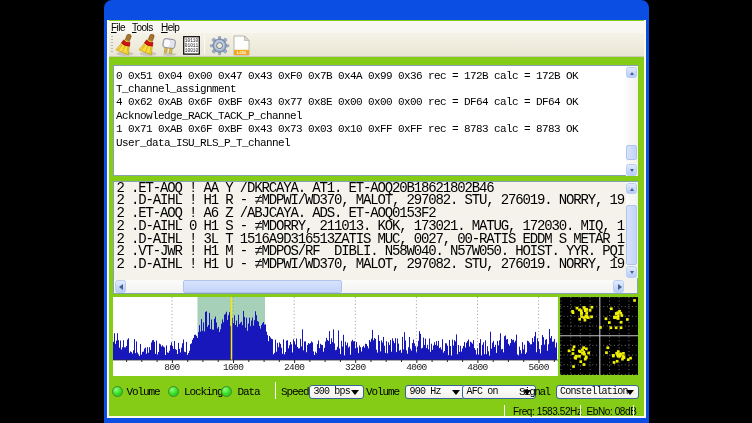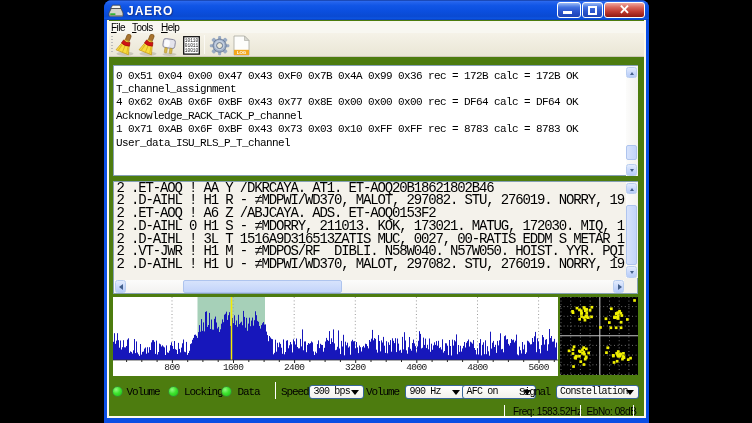--- a/index.html
+++ b/index.html
@@ -8,21 +8,21 @@
  background:linear-gradient(180deg,#07277E 0%,#2F6DF2 5%,#2463EC 10%,#1156E6 28%,#0B4FDF 55%,#0A4AD2 82%,#0C54E2 92%,#0A3EB4 100%)}
 .ticon{position:absolute;left:4px;top:3px}
 .ttext{position:absolute;left:23px;top:4px;font-size:12px;font-weight:bold;color:#fff;letter-spacing:1px;text-shadow:1px 1px 1px #16338e}
 .wbtn{position:absolute;top:2px;height:16px;border-radius:3px;border:1px solid #fff}
 #bmin{left:453px;width:24px;background:linear-gradient(180deg,#9CBCF8 0%,#4272E0 30%,#2B55CE 60%,#1E43B4 100%)}
 #bmax{left:478px;width:21px;background:linear-gradient(180deg,#9CBCF8 0%,#4272E0 30%,#2B55CE 60%,#1E43B4 100%)}
 #bclose{left:500px;width:41px;background:linear-gradient(180deg,#EFA9A2 0%,#D9685C 30%,#C23C32 60%,#8F1812 100%)}
 #bmin i{position:absolute;left:5px;bottom:3px;width:9px;height:3px;background:#fff}
 #bmax i{position:absolute;left:5px;top:3px;width:9px;height:9px;border:2px solid #fff}
 #bclose i{position:absolute;left:0;top:0;right:0;bottom:0;color:#fff;font-weight:bold;font-size:13px;text-align:center;line-height:14px;font-style:normal}
-#client{position:absolute;left:3px;top:20px;width:539px;height:398px;background:#4d7c0f;border-left:2px solid #FDFAEB;border-right:2px solid #FDFAEB;border-bottom:2px solid #FDFAEB}
+#client{position:absolute;left:3px;top:20px;width:539px;height:398px;background:#84cc16;border-left:2px solid #FDFAEB;border-right:2px solid #FDFAEB;border-bottom:2px solid #FDFAEB}
 #abs{position:absolute;left:-109px;top:-20px;width:752px;height:423px}
 #menubar{position:absolute;left:109px;top:20.5px;width:534.5px;height:12.5px;background:#F8F7F1;font-size:10px;letter-spacing:-0.55px;color:#000}
 #menubar span{position:absolute;top:1.5px}
 #menubar u{text-decoration:underline}
 #toolbar{position:absolute;left:109px;top:33px;width:534.5px;height:23.5px;background:linear-gradient(180deg,#F5F2E8,#EAE6D5);border-bottom:1px solid #CDC9B8}
 .grip{position:absolute;left:110.5px;top:36px;width:2px;height:17px;background-image:repeating-linear-gradient(180deg,#BBB 0 1px,transparent 1px 3px)}
 .tbsep{position:absolute;left:204px;top:35px;width:1px;height:19px;background:#C8C4B2;border-right:1px solid #FBFAF4}
 .icon{position:absolute}
 #area1{position:absolute;left:113px;top:64.5px;width:525px;height:111.5px;background:#fff;border:1px solid #86A0B4}
 #area1 .txt{position:absolute;left:2px;top:4px;font-family:Liberation Mono, monospace;font-size:11px;letter-spacing:-0.6px;line-height:13.4px;color:#000;white-space:pre}
@@ -45,38 +45,20 @@
 .led{position:absolute;top:386px;width:11px;height:11px;border-radius:50%;border:1px solid #3E8A2E;background:radial-gradient(circle at 35% 30%,#90FA80 0%,#3FE32F 45%,#17BE12 100%)}
 .clab{position:absolute;top:386px;font-family:"Liberation Mono",monospace;font-size:11px;letter-spacing:-1.1px;color:#000}
 .csep{position:absolute;left:275px;top:382px;width:1px;height:17px;background:#ACA899;border-right:1px solid #fff}
 .combo{position:absolute;top:384.5px;height:14px;border:1.4px solid #38669A;border-radius:3px;background:linear-gradient(180deg,#FFFFFF,#F2F1EC);font-family:"Liberation Mono",monospace;font-size:10px;letter-spacing:-0.8px;color:#000}
 .combo b{position:absolute;left:3.5px;top:0.6px;font-weight:normal}
 .combo i{position:absolute;right:4px;top:4px;width:0;height:0;border-left:4.4px solid transparent;border-right:4.4px solid transparent;border-top:5.2px solid #000}
 #statusbar{position:absolute;left:109px;top:404px;width:534.5px;height:14.5px;font-size:10px;letter-spacing:-0.4px;color:#000}
 .ssep{position:absolute;top:1px;height:12px;width:1px;background:#9C9A8C;border-right:1px solid #FFF}
 </style></head><body>
 <div id="win">
- <div id="titlebar">
-  <svg class="ticon" width="16" height="16" viewBox="0 0 16 16">
-    <polygon points="1,10 3.2,5.5 13,5.5 15,10 15,13 1,13" fill="#D4D4CC" stroke="#444" stroke-width="0.8"></polygon>
-    <polygon points="2.6,5.5 4.6,2.2 12,2.2 13,5.5" fill="#F4F4EE" stroke="#444" stroke-width="0.8"></polygon>
-    <rect x="2.2" y="10.3" width="5.2" height="2" fill="#33B433"></rect>
-    <rect x="1.6" y="12.2" width="13" height="1.3" fill="#8E8E86"></rect>
-  </svg>
-  <div class="ttext">JAERO</div>
-  <div class="wbtn" id="bmin">
-        <i></i>
-      </div>
-  <div class="wbtn" id="bmax">
-        <i></i>
-      </div>
-  <div class="wbtn" id="bclose">
-        <i>✕</i>
-      </div>
- </div>
  <div id="client">
       <div id="abs">
   <div id="menubar">
     <span style="left:2px"><u>F</u>ile</span>
     <span style="left:23px"><u>T</u>ools</span>
     <span style="left:52px"><u>H</u>elp</span>
   </div>
   <div id="toolbar"></div>
   <div class="grip"></div>
   <div class="tbsep"></div>

